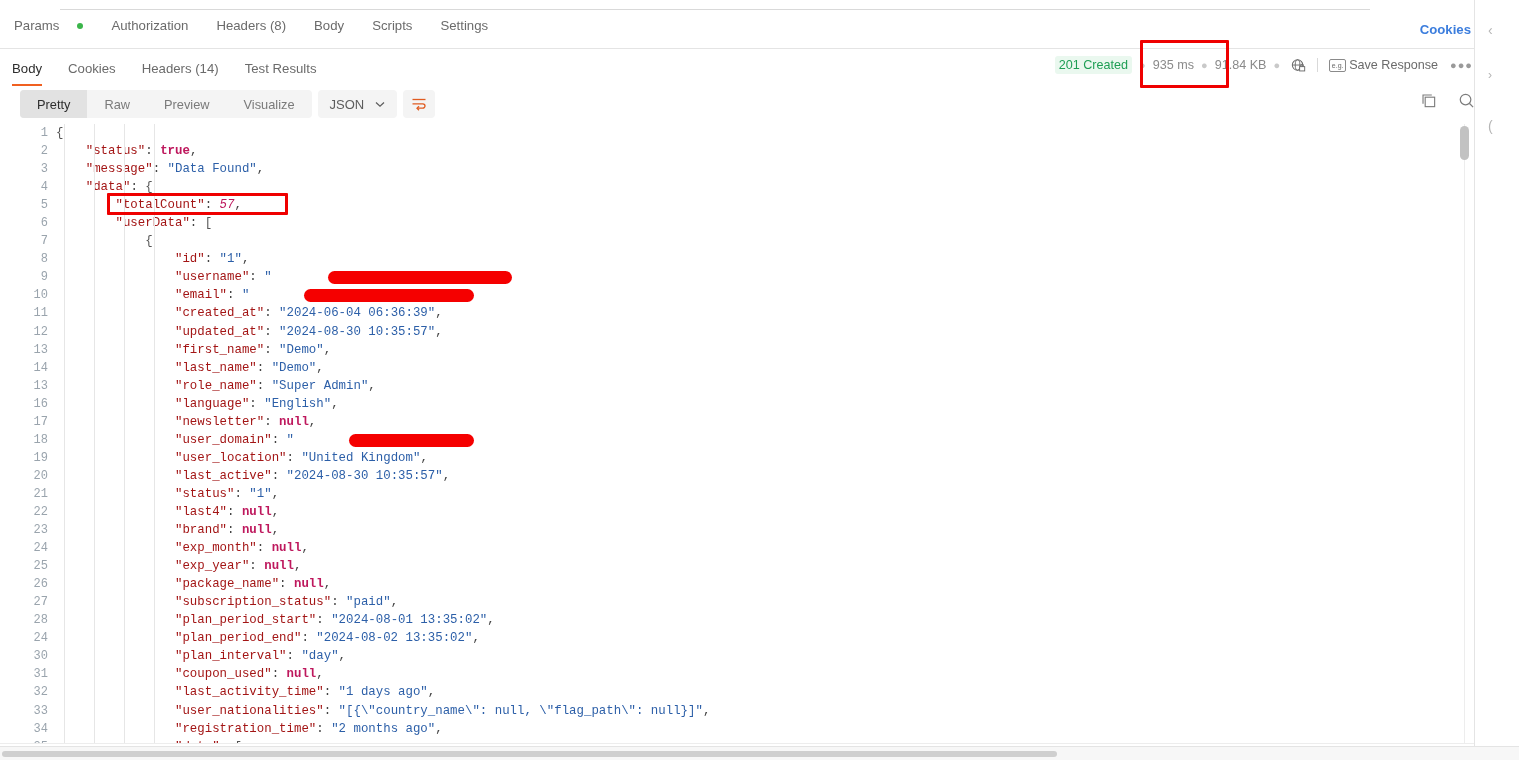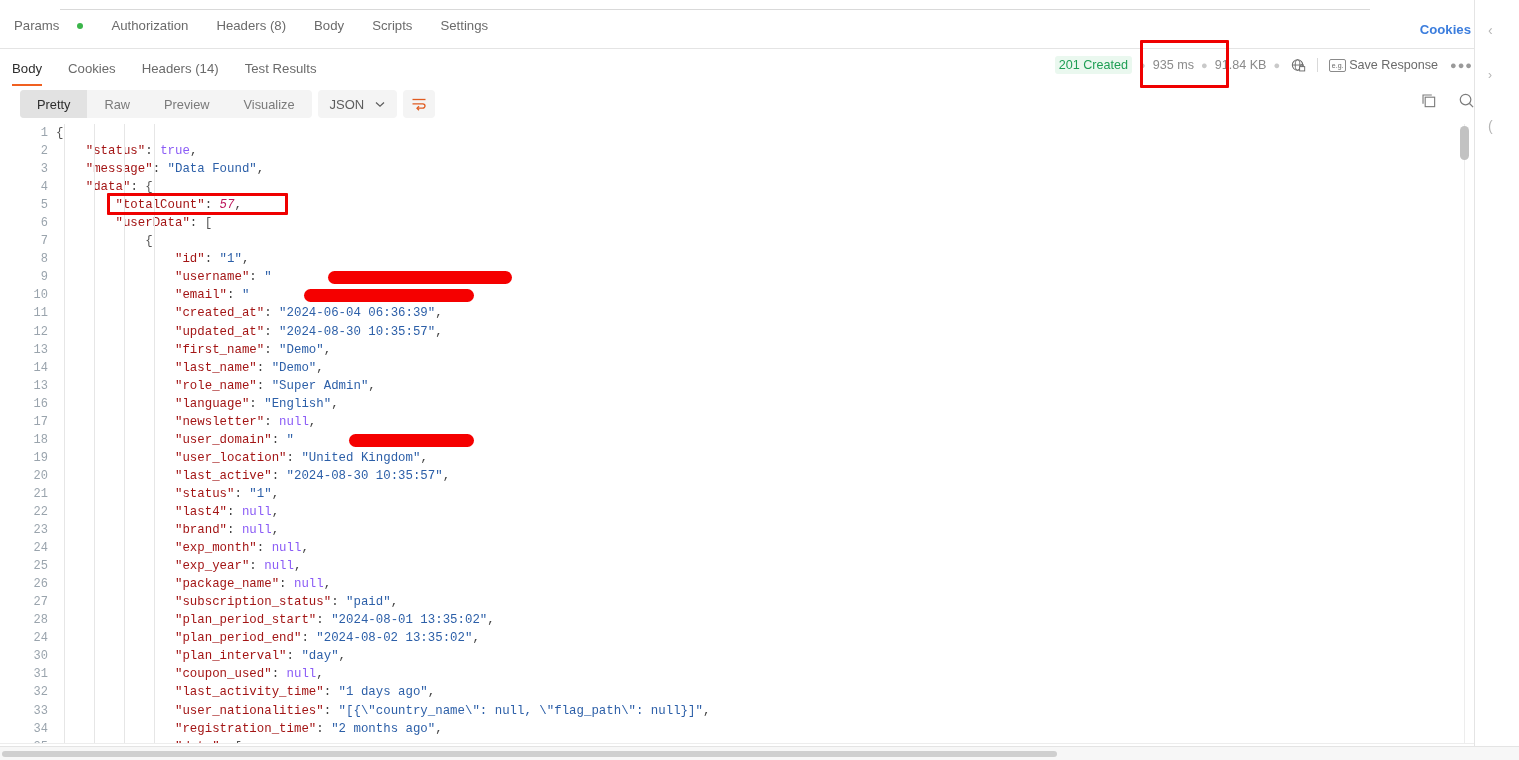--- a/index.html
+++ b/index.html
@@ -248,21 +248,21 @@
     font-family: "Liberation Mono", monospace;
     font-size: 12.4px;
     height: 18.05px;
     line-height: 18.05px;
     white-space: pre;
     position: relative;
   }
   .k   { color: #a31515; }       
   .s   { color: #2c5fa8; }       
   .n   { color: #be185d; font-style: italic; }       
-  .b   { color: #8b5cf6; font-weight: normal; } 
+  .b   { color: #be185d; font-weight: bold; } 
   .p   { color: #444; }          
   .brk { color: #555; }
 
   
   .fold {
     position: absolute;
     top: 0;
     width: 1px;
     background: #e6e6e6;
   }

